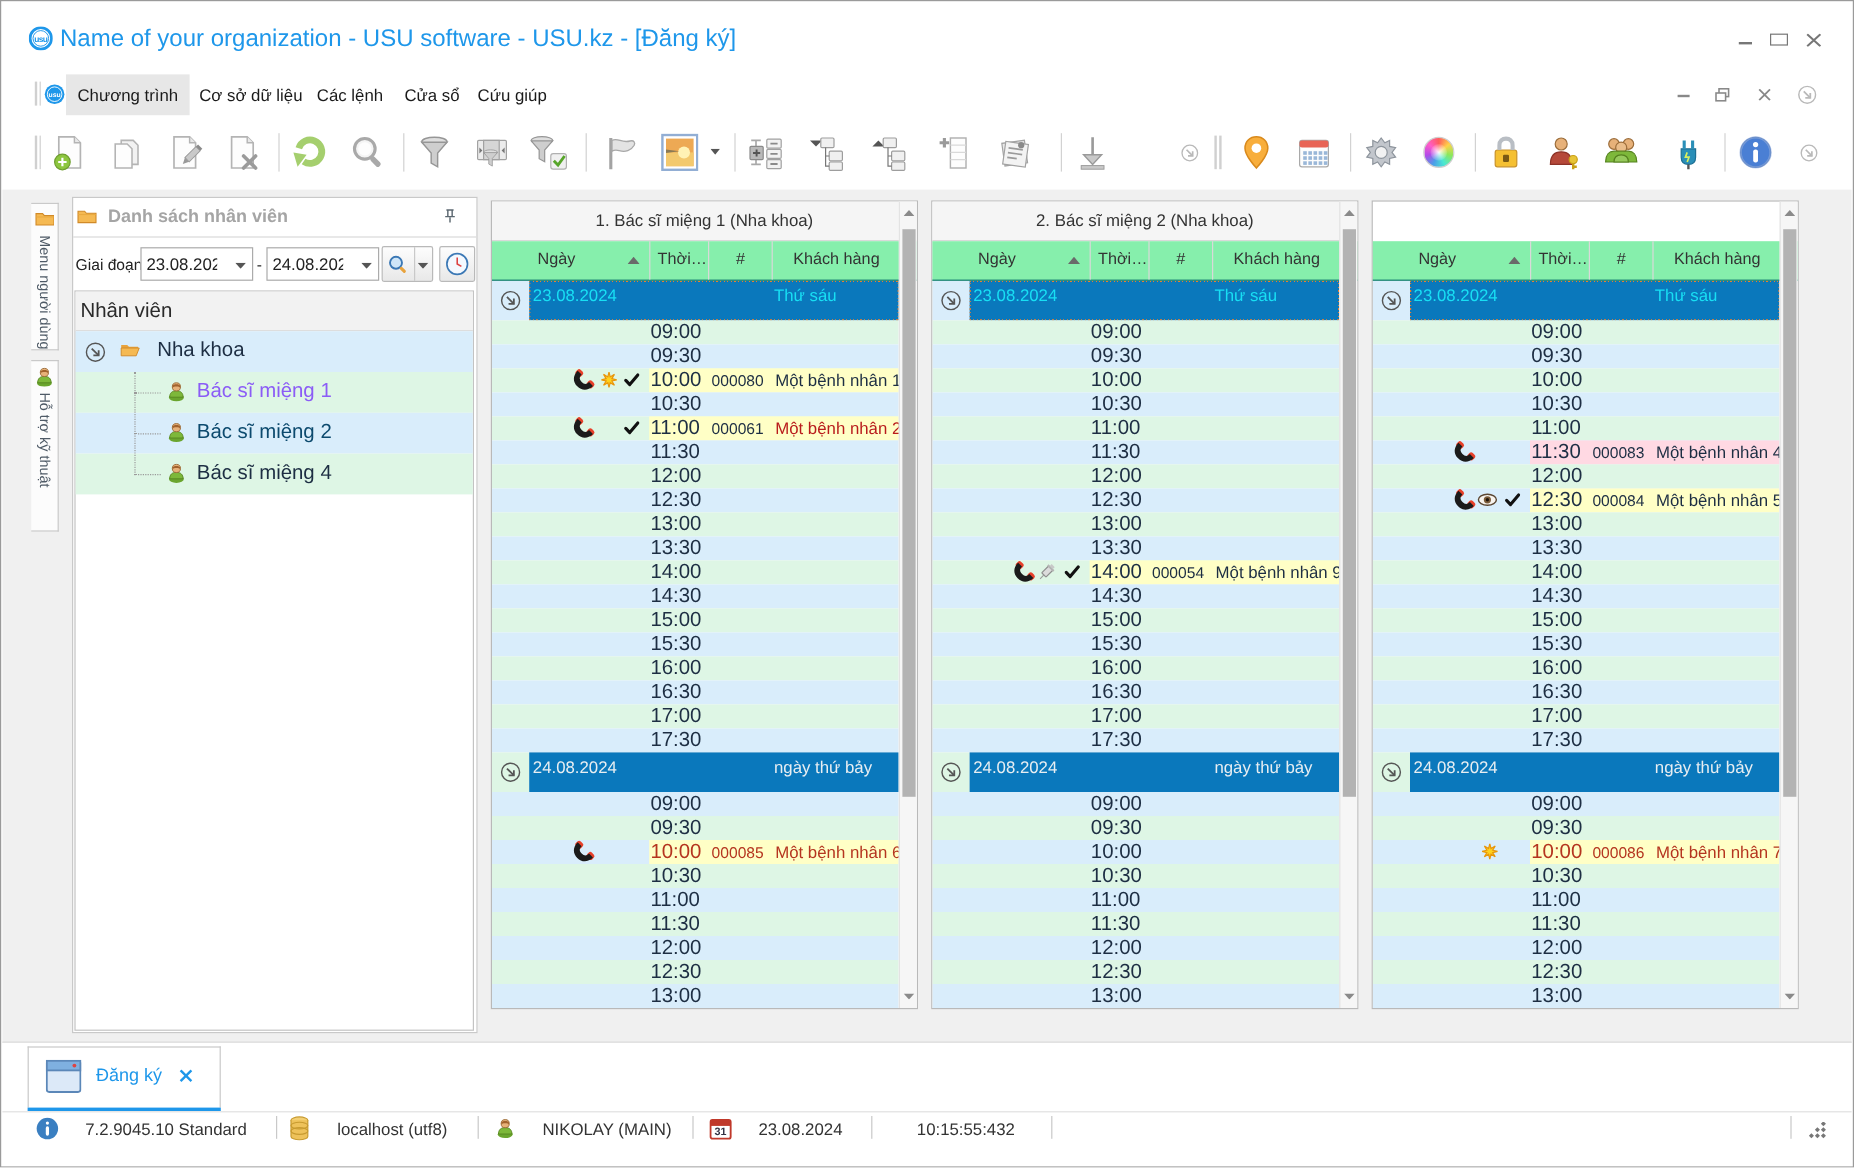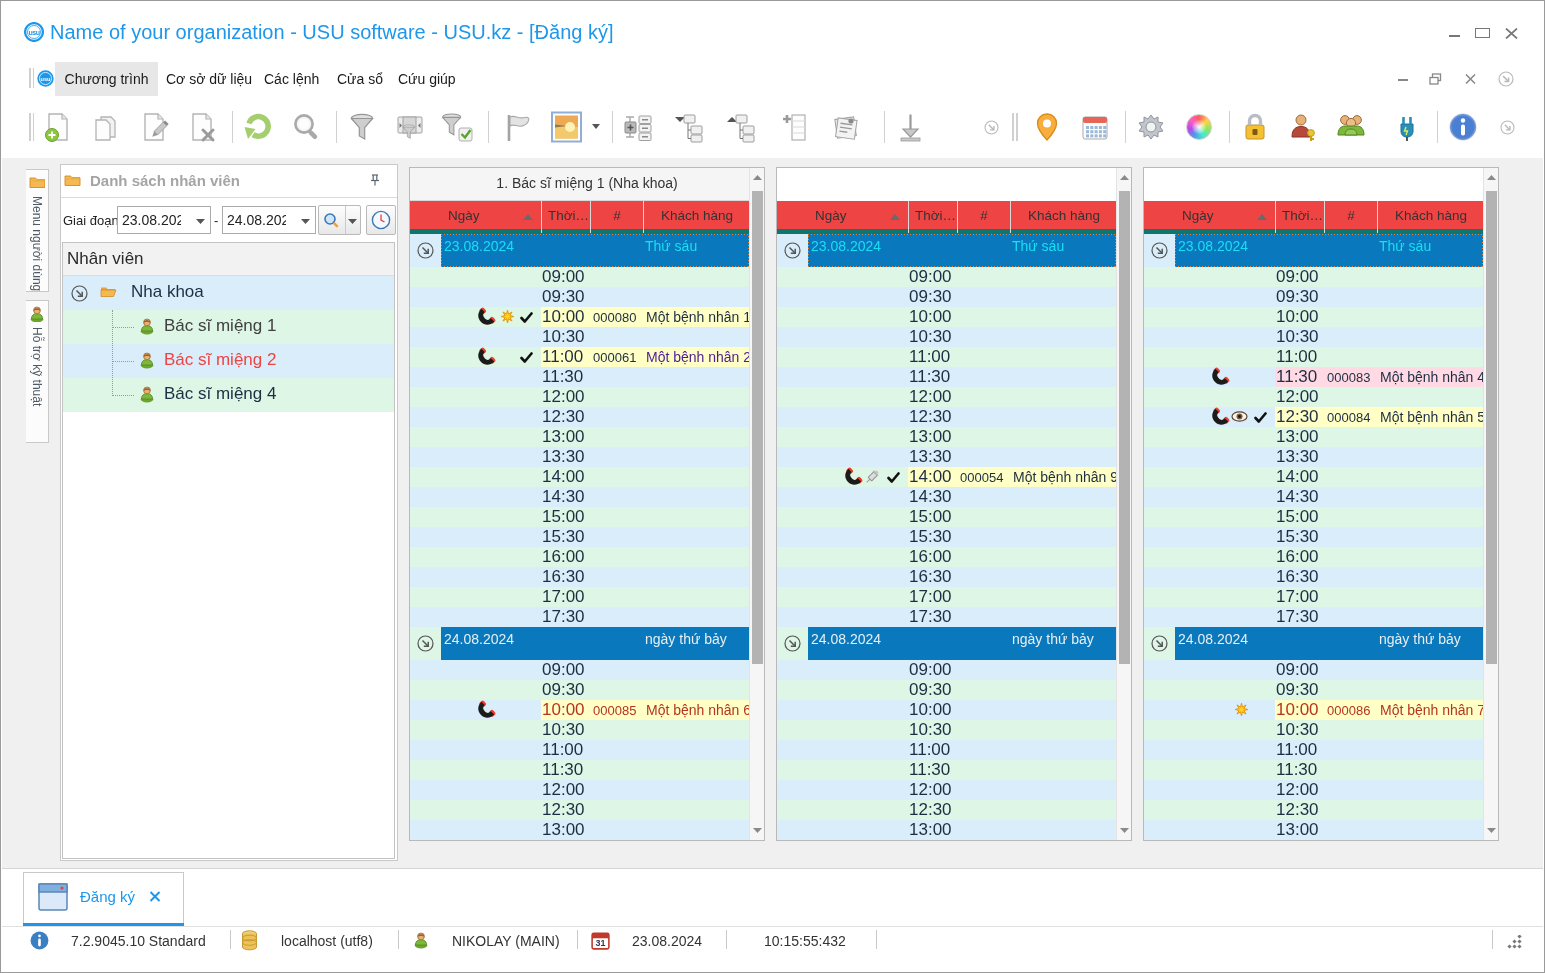--- a/index.html
+++ b/index.html
@@ -1,19 +1,19 @@
 <!DOCTYPE html>
 <html><head><meta charset="utf-8"><style>
 *{margin:0;padding:0;box-sizing:border-box;}
 html,body{width:1545px;height:973px;overflow:hidden;}
 body{font-family:"Liberation Sans",sans-serif;background:#fff;position:relative;font-size:15px;color:#222;}
 .win{position:absolute;inset:0;border:1.5px solid #9a9a9a;background:#fff;}
 .panel{position:absolute;background:#fff;border:1px solid #b9b9b9;}
 .ptitle{position:absolute;left:0;right:0;top:0;height:33px;background:#f5f5f5;border-bottom:1px solid #d9d9d9;text-align:center;font-size:14px;color:#333;padding-top:7px;}
-.phdr{position:absolute;left:0;right:0;top:33px;height:33px;background:#ef4444;border-bottom:5px solid #0f766e;font-size:13.5px;color:#333;}
+.phdr{position:absolute;left:0;right:0;top:33px;height:33px;background:#86efac;border-bottom:1px solid #0f766e;font-size:13.5px;color:#333;}
 .hcell{position:absolute;top:0;height:32px;}
 .hsep{border-left:1px solid #d9d9d9;}
 .pbody{position:absolute;left:0;top:66px;width:339px;bottom:0;overflow:hidden;font-size:15px;}
 .sbar{position:absolute;top:0;right:0;width:15px;bottom:0;background:#f6f6f6;border-left:1px solid #e3e3e3;}
 .vtab{position:absolute;left:26px;width:23px;background:#fcfcfc;border:1px solid #c9c9c9;border-left:none;color:#4e5a66;font-size:13px;}
 .vtxt{writing-mode:vertical-rl;white-space:nowrap;position:absolute;left:4px;font-size:12px;}
 .mitem{position:absolute;top:62px;height:34px;padding:9px 0 0 0;font-size:14px;color:#1a1a1a;white-space:nowrap;}
 .sep{position:absolute;width:1px;background:#d2d2d2;}
 .stxt{position:absolute;top:933px;font-size:14px;color:#333;}
 .ssep{position:absolute;top:930px;width:1px;height:19px;background:#c9c9c9;}
@@ -269,26 +269,26 @@
       </g>
     </svg></div><div style="position:absolute;left:100px;top:283px;"><svg width="21" height="21" viewBox="0 0 21 21" style="">
       <path d="M1 4.5 L6 4.5 L7.5 6 L15 6 L15 7.5 L1 7.5 Z" fill="#e8a33d"></path>
       <path d="M1 7 L16 7 L13.5 13.5 L1 13.5 Z" fill="#f5b952" stroke="#d18a28" stroke-width="0.8"></path>
       <rect x="1" y="4.5" width="14" height="9" fill="none"></rect>
     </svg></div><div style="position:absolute;left:131px;top:282px;font-size:17px;color:#1d2e43;">Nha khoa</div><div style="position:absolute;left:63px;top:310px;width:331px;height:34px;background:#def6e5;"></div><div style="position:absolute;left:138px;top:317px;"><svg width="19" height="19" viewBox="0 0 19 19" style="">
       <ellipse cx="9" cy="14.2" rx="6.2" ry="3.2" fill="#6aa52e"></ellipse>
       <path d="M3.4 14 C3.4 10.5 5.4 8.6 9 8.6 C12.6 8.6 14.6 10.5 14.6 14 Z" fill="#7db83a" stroke="#55821f" stroke-width="0.7"></path>
       <circle cx="9" cy="5.4" r="3.4" fill="#e7b179" stroke="#9c6d3a" stroke-width="0.8"></circle>
       <path d="M5.8 4.6 C6.2 2.8 11.8 2.8 12.2 4.6 L12.2 6.2 C11.4 4.6 6.6 4.6 5.8 6.2 Z" fill="#a2622d"></path>
-    </svg></div><div style="position:absolute;left:164px;top:316px;font-size:17px;color:#404040;">Bác sĩ miệng 1</div><div style="position:absolute;left:63px;top:344px;width:331px;height:34px;background:#d9edfb;"></div><div style="position:absolute;left:138px;top:351px;"><svg width="19" height="19" viewBox="0 0 19 19" style="">
+    </svg></div><div style="position:absolute;left:164px;top:316px;font-size:17px;color:#8b5cf6;">Bác sĩ miệng 1</div><div style="position:absolute;left:63px;top:344px;width:331px;height:34px;background:#d9edfb;"></div><div style="position:absolute;left:138px;top:351px;"><svg width="19" height="19" viewBox="0 0 19 19" style="">
       <ellipse cx="9" cy="14.2" rx="6.2" ry="3.2" fill="#6aa52e"></ellipse>
       <path d="M3.4 14 C3.4 10.5 5.4 8.6 9 8.6 C12.6 8.6 14.6 10.5 14.6 14 Z" fill="#7db83a" stroke="#55821f" stroke-width="0.7"></path>
       <circle cx="9" cy="5.4" r="3.4" fill="#e7b179" stroke="#9c6d3a" stroke-width="0.8"></circle>
       <path d="M5.8 4.6 C6.2 2.8 11.8 2.8 12.2 4.6 L12.2 6.2 C11.4 4.6 6.6 4.6 5.8 6.2 Z" fill="#a2622d"></path>
-    </svg></div><div style="position:absolute;left:164px;top:350px;font-size:17px;color:#ef4444;">Bác sĩ miệng 2</div><div style="position:absolute;left:63px;top:378px;width:331px;height:34px;background:#def6e5;"></div><div style="position:absolute;left:138px;top:385px;"><svg width="19" height="19" viewBox="0 0 19 19" style="">
+    </svg></div><div style="position:absolute;left:164px;top:350px;font-size:17px;color:#0c4a6e;">Bác sĩ miệng 2</div><div style="position:absolute;left:63px;top:378px;width:331px;height:34px;background:#def6e5;"></div><div style="position:absolute;left:138px;top:385px;"><svg width="19" height="19" viewBox="0 0 19 19" style="">
       <ellipse cx="9" cy="14.2" rx="6.2" ry="3.2" fill="#6aa52e"></ellipse>
       <path d="M3.4 14 C3.4 10.5 5.4 8.6 9 8.6 C12.6 8.6 14.6 10.5 14.6 14 Z" fill="#7db83a" stroke="#55821f" stroke-width="0.7"></path>
       <circle cx="9" cy="5.4" r="3.4" fill="#e7b179" stroke="#9c6d3a" stroke-width="0.8"></circle>
       <path d="M5.8 4.6 C6.2 2.8 11.8 2.8 12.2 4.6 L12.2 6.2 C11.4 4.6 6.6 4.6 5.8 6.2 Z" fill="#a2622d"></path>
     </svg></div><div style="position:absolute;left:164px;top:384px;font-size:17px;color:#1d2e43;">Bác sĩ miệng 4</div><div style="position:absolute;left:112px;top:310px;width:1px;height:86px;border-left:1px dotted #9a9a9a;"></div><div style="position:absolute;left:112px;top:327px;width:22px;height:1px;border-top:1px dotted #9a9a9a;"></div><div style="position:absolute;left:112px;top:361px;width:22px;height:1px;border-top:1px dotted #9a9a9a;"></div><div style="position:absolute;left:112px;top:395px;width:22px;height:1px;border-top:1px dotted #9a9a9a;"></div><div class="panel" style="left:409px;top:167px;width:356px;height:674px;">
     <div class="ptitle">1. Bác sĩ miệng 1 (Nha khoa)</div>
     <div class="phdr">
       <div class="hcell" style="left:32px;width:99px;">
         <span style="position:absolute;left:6px;top:7px;">Ngày</span>
         <svg width="10" height="6" style="position:absolute;right:8px;top:13px" viewBox="0 0 10 6">
@@ -358,21 +358,21 @@
               <rect x="0.4" y="9.2" width="6" height="5.6" rx="2" fill="#e8402a"></rect>
               <rect x="13.6" y="9.2" width="6" height="5.6" rx="2" fill="#e8402a"></rect>
               <path d="M1 12.5 C1 6.5 4.8 3 10 3 C15.2 3 19 6.5 19 12.5 L14.4 12.5 C14.4 9.5 13 8.2 10 8.2 C7 8.2 5.6 9.5 5.6 12.5 Z" fill="#1b1b1b"></path>
             </g>
           </svg></div>
         <div style="position:absolute;left:110px;top:3px;width:13px;height:13px;"><svg width="13" height="13" viewBox="0 0 13 13" style="">
             <path d="M1.5 7 L4.8 10.5 L11.5 2.5" fill="none" stroke="#111" stroke-width="2.6" stroke-linecap="round" stroke-linejoin="round"></path>
           </svg></div>
         <span style="position:absolute;left:132px;top:0px;color:#1d2e43;font-size:17px;">11:00</span>
         <span style="position:absolute;left:183px;top:3px;color:#1d2e43;font-size:13px;">000061</span>
-        <span style="position:absolute;left:236px;top:2px;color:#4c1d95;font-size:14px;white-space:nowrap;overflow:hidden;display:block;width:104px;">Một bệnh nhân 2</span>
+        <span style="position:absolute;left:236px;top:2px;color:#b91c1c;font-size:14px;white-space:nowrap;overflow:hidden;display:block;width:104px;">Một bệnh nhân 2</span>
       </div>
       <div style="position:absolute;left:0;top:133px;right:0;height:20px;background:#d9edfb;">
         <span style="position:absolute;left:132px;top:0px;color:#1d2e43;font-size:17px;">11:30</span>
       </div>
       <div style="position:absolute;left:0;top:153px;right:0;height:20px;background:#def6e5;">
         <span style="position:absolute;left:132px;top:0px;color:#1d2e43;font-size:17px;">12:00</span>
       </div>
       <div style="position:absolute;left:0;top:173px;right:0;height:20px;background:#d9edfb;">
         <span style="position:absolute;left:132px;top:0px;color:#1d2e43;font-size:17px;">12:30</span>
       </div>
@@ -460,20 +460,21 @@
     <div class="sbar">
       <svg width="9" height="5" style="position:absolute;left:3px;top:7px" viewBox="0 0 9 5">
         <polygon points="4.5,0 9,5 0,5" fill="#8a8a8a"></polygon>
       </svg>
       <div style="position:absolute;left:2px;top:23px;width:11px;height:473px;background:#b3b3b3;"></div>
       <svg width="9" height="5" style="position:absolute;left:3px;bottom:7px" viewBox="0 0 9 5">
         <polygon points="0,0 9,0 4.5,5" fill="#8a8a8a"></polygon>
       </svg>
     </div>
   </div><div class="panel" style="left:776px;top:167px;width:356px;height:674px;">
+    <div class="ptitle">2. Bác sĩ miệng 2 (Nha khoa)</div>
     <div class="phdr">
       <div class="hcell" style="left:32px;width:99px;">
         <span style="position:absolute;left:6px;top:7px;">Ngày</span>
         <svg width="10" height="6" style="position:absolute;right:8px;top:13px" viewBox="0 0 10 6">
           <polygon points="5,0 10,6 0,6" fill="#6a6a6a"></polygon>
         </svg>
       </div>
       <div class="hcell hsep" style="left:131px;width:49px;">
         <span style="position:absolute;left:6px;top:7px;">Thời…</span>
       </div>

